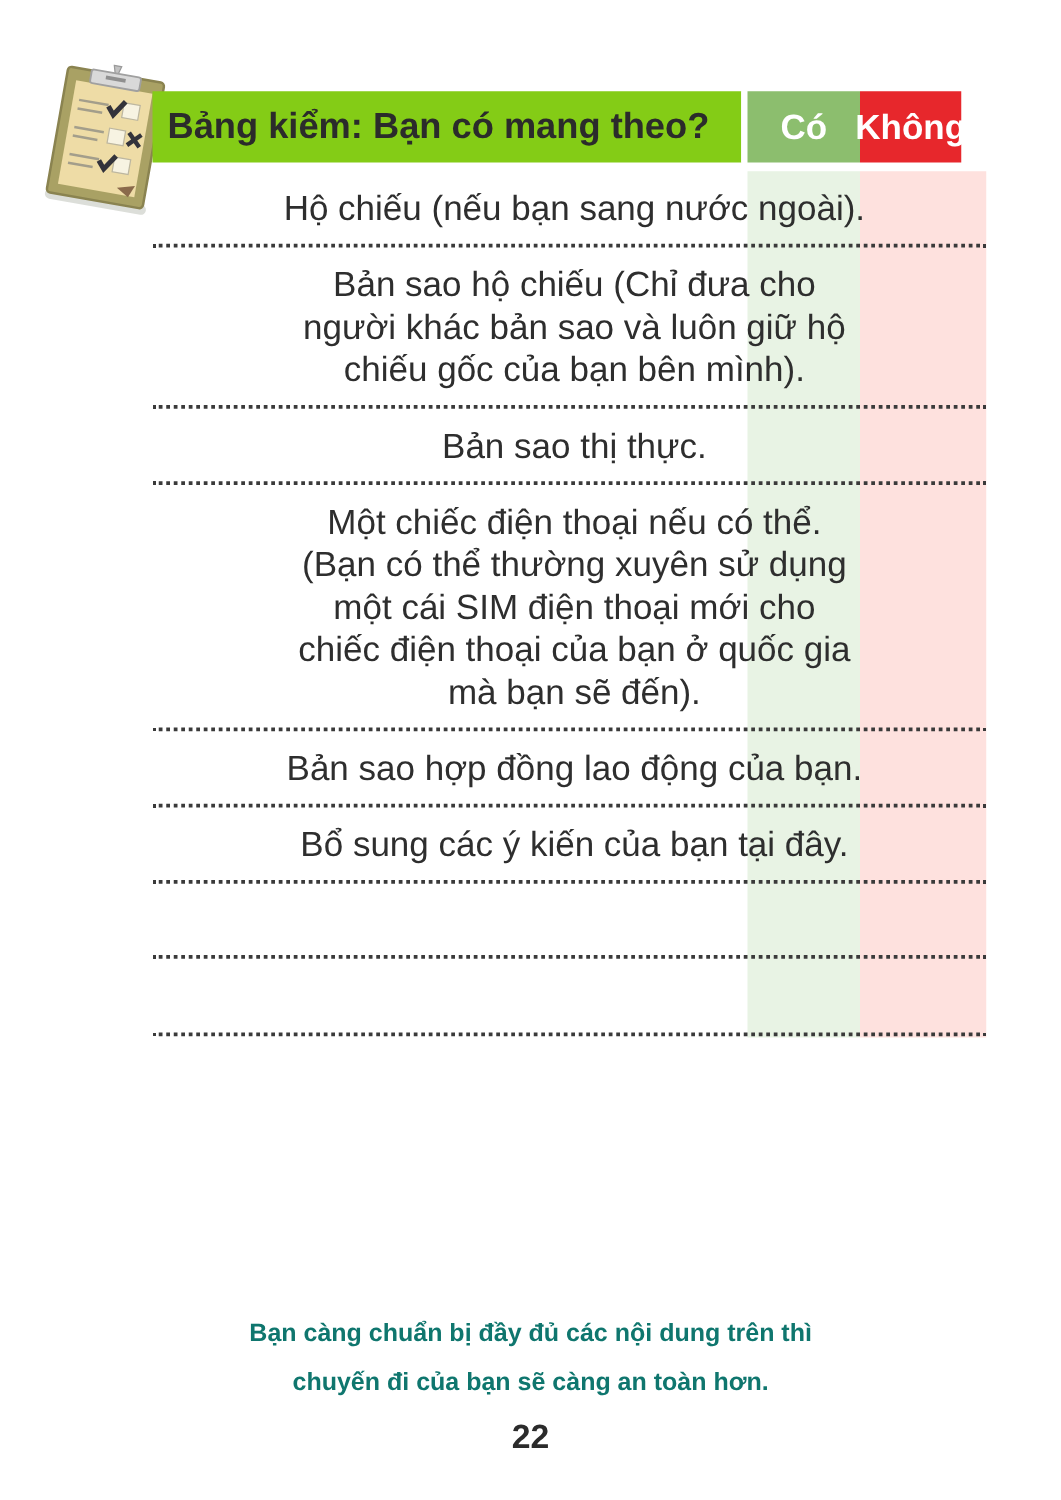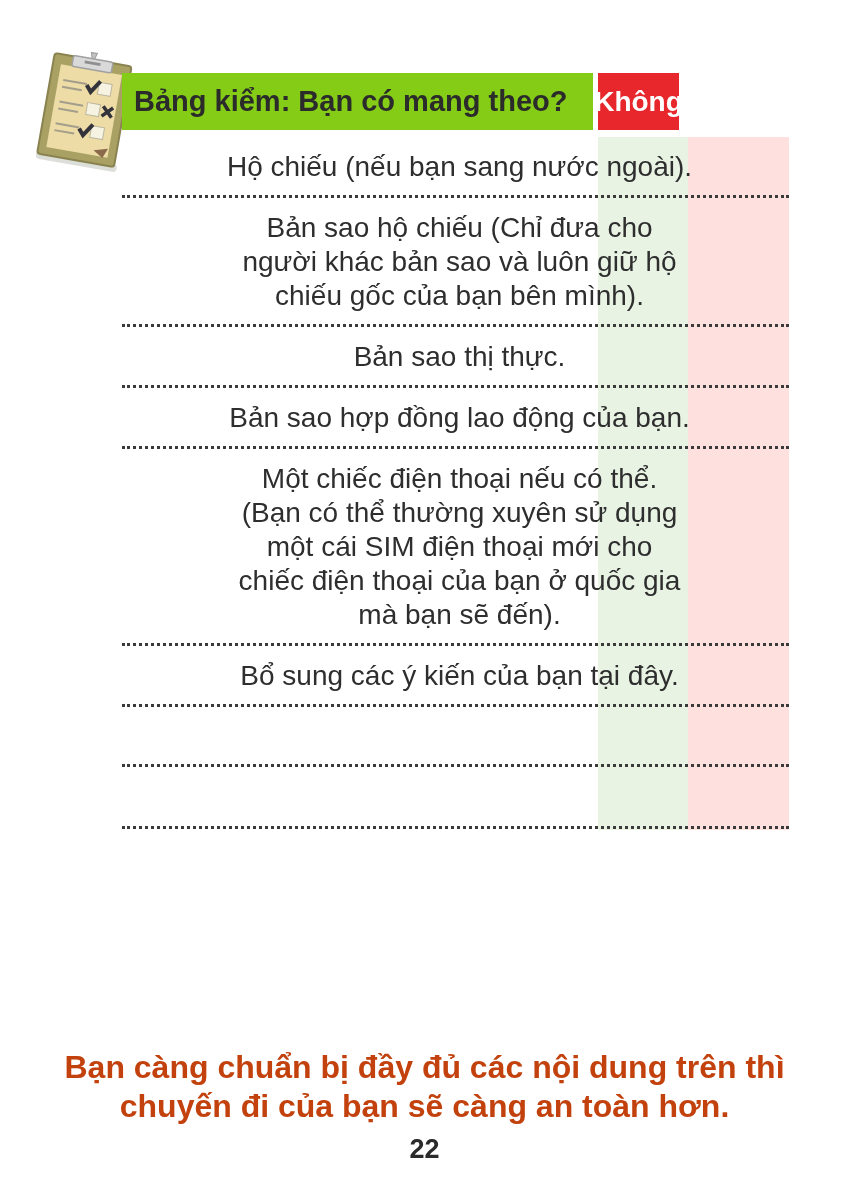--- a/index.html
+++ b/index.html
@@ -83,23 +83,23 @@
   .row.empty { min-height: 60px; }
   .row.empty-2 { min-height: 62px; }
 
   .footer-note {
     position: absolute;
     left: 0;
     right: 0;
     top: 1048px;
     text-align: center;
     font-weight: bold;
-    font-size: 32px;
+    font-size: 20px;
     line-height: 39px;
-    color: #c2410c;
+    color: #0f766e;
     white-space: pre-line;
   }
   .page-number {
     position: absolute;
     left: 0;
     right: 0;
     top: 1134px;
     text-align: center;
     font-weight: bold;
     font-size: 27px;
@@ -142,38 +142,39 @@
 
         <path d="M86 100 l-14 4 l10 6 z" fill="#8A6A4B"></path>
       </g>
     </svg>
   </div>
 
   <div class="checklist">
     <div class="header-row">
       <div class="hdr-title">Bảng kiểm: Bạn có mang theo?</div>
       <div class="hdr-gap"></div>
+      <div class="hdr-yes">Có</div>
       <div class="hdr-no">Không</div>
     </div>
 
     <div class="table-body">
       <div class="col-bg yes"></div>
       <div class="col-bg no"></div>
 
       <div class="row">Hộ chiếu (nếu bạn sang nước ngoài).</div>
       <div class="row">Bản sao hộ chiếu (Chỉ đưa cho
 người khác bản sao và luôn giữ hộ
 chiếu gốc của bạn bên mình).</div>
       <div class="row">Bản sao thị thực.</div>
-      <div class="row">Bản sao hợp đồng lao động của bạn.</div>
       <div class="row">Một chiếc điện thoại nếu có thể.
 (Bạn có thể thường xuyên sử dụng
 một cái SIM điện thoại mới cho
 chiếc điện thoại của bạn ở quốc gia
 mà bạn sẽ đến).</div>
+      <div class="row">Bản sao hợp đồng lao động của bạn.</div>
       <div class="row">Bổ sung các ý kiến của bạn tại đây.</div>
       <div class="row empty"></div>
       <div class="row empty-2"></div>
     </div>
   </div>
 
   <div class="footer-note">Bạn càng chuẩn bị đầy đủ các nội dung trên thì
 chuyến đi của bạn sẽ càng an toàn hơn.</div>
 
   <div class="page-number">22</div>

